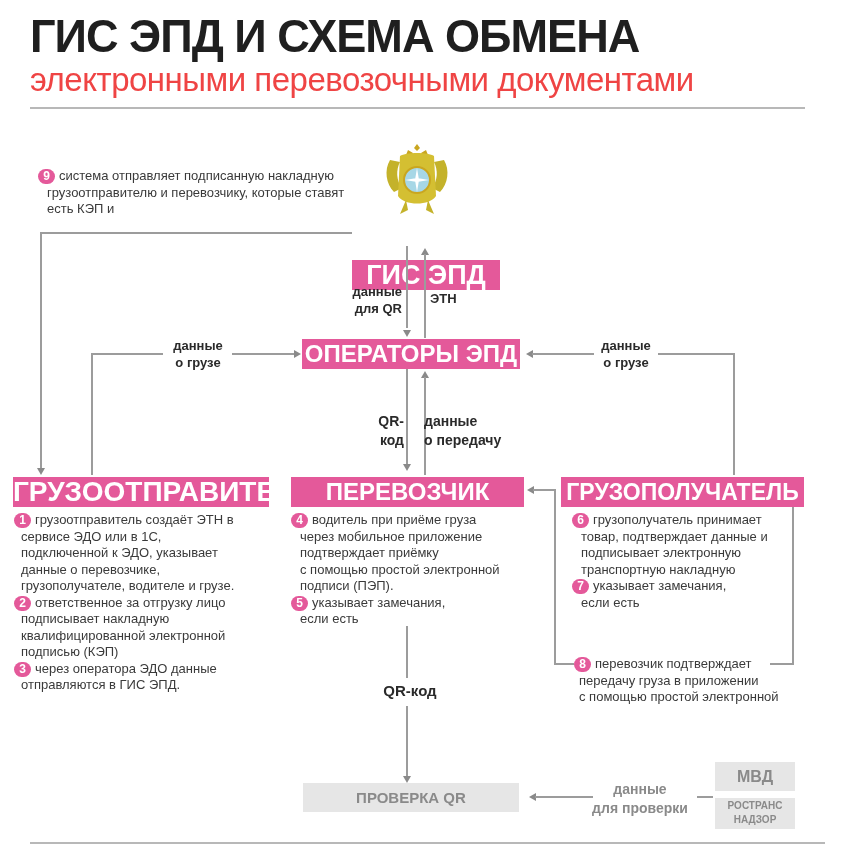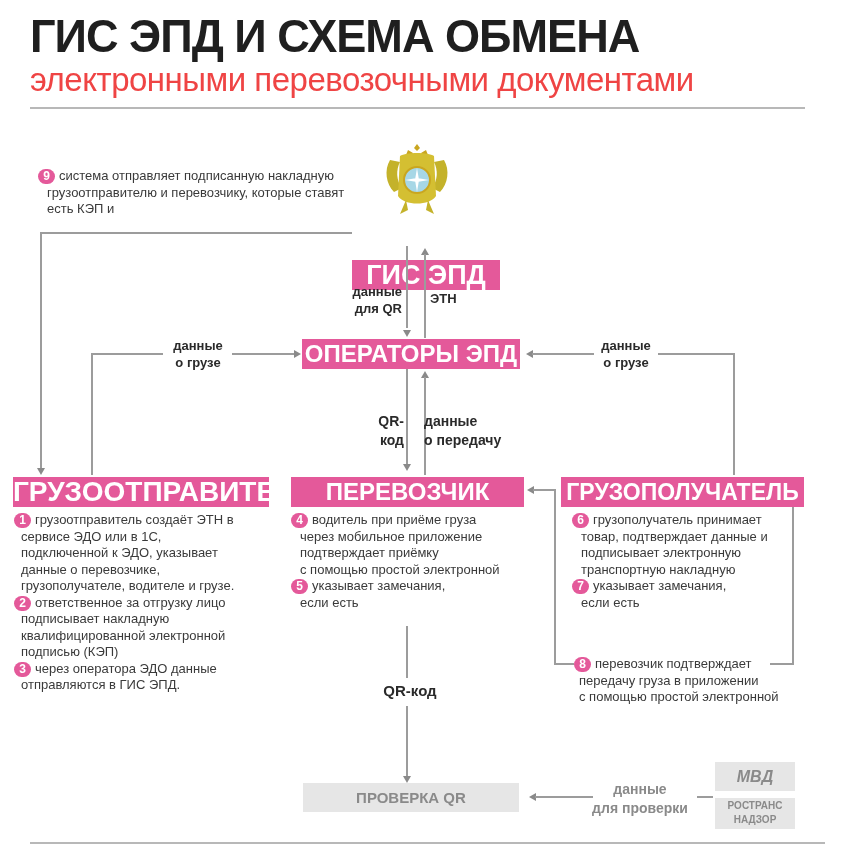--- a/index.html
+++ b/index.html
@@ -122,20 +122,21 @@
   <div style="padding-left:7px">подписью (КЭП)</div>
   <div><span class="badge">3</span><span>через оператора ЭДО данные</span></div>
   <div style="padding-left:7px">отправляются в ГИС ЭПД.</div>
 </div>
 
 <div class="abs step" style="left:291px; top:512px; width:250px;">
   <div><span class="badge">4</span><span>водитель при приёме груза</span></div>
   <div style="padding-left:9px">через мобильное приложение</div>
   <div style="padding-left:9px">подтверждает приёмку</div>
   <div style="padding-left:9px">с помощью простой электронной</div>
+  <div style="padding-left:9px">подписи (ПЭП).</div>
   <div><span class="badge">5</span><span>указывает замечания,</span></div>
   <div style="padding-left:9px">если есть</div>
 </div>
 
 <div class="abs step" style="left:572px; top:512px; width:220px;">
   <div><span class="badge">6</span><span>грузополучатель принимает</span></div>
   <div style="padding-left:9px">товар, подтверждает данные и</div>
   <div style="padding-left:9px">подписывает электронную</div>
   <div style="padding-left:9px">транспортную накладную</div>
   <div><span class="badge">7</span><span>указывает замечания,</span></div>
@@ -155,19 +156,19 @@
 
 <div class="abs greybox" style="left:303px; top:783px; width:216px; height:29px; font-size:15px; line-height:29px;">ПРОВЕРКА QR</div>
 <div class="abs arrow-left" style="left:529px; top:793px;"></div>
 <div class="abs line" style="left:535px; top:796px; width:58px; height:2px;"></div>
 <div class="abs lbl" style="left:585px; top:780px; width:110px; color:#8a8a8a; font-size:14px; line-height:19px;">
   <div>данные</div>
     <div>для проверки</div>
 </div>
 <div class="abs line" style="left:697px; top:796px; width:16px; height:2px;"></div>
 
-<div class="abs greybox" style="left:715px; top:762px; width:80px; height:29px; font-size:16px; line-height:29px;font-style:italic;">МВД</div>
+<div class="abs greybox" style="left:715px; top:762px; width:80px; height:29px; font-size:16px; line-height:29px;">МВД</div>
 <div class="abs greybox" style="left:715px; top:798px; width:80px; height:30px; font-size:10px; line-height:14px; padding-top:1px;">
   <div>РОСТРАНС</div>
     <div>НАДЗОР</div>
 </div>
 
 <div class="abs rule" style="left:30px; top:842px; width:795px;"></div>
 
 </body></html>

